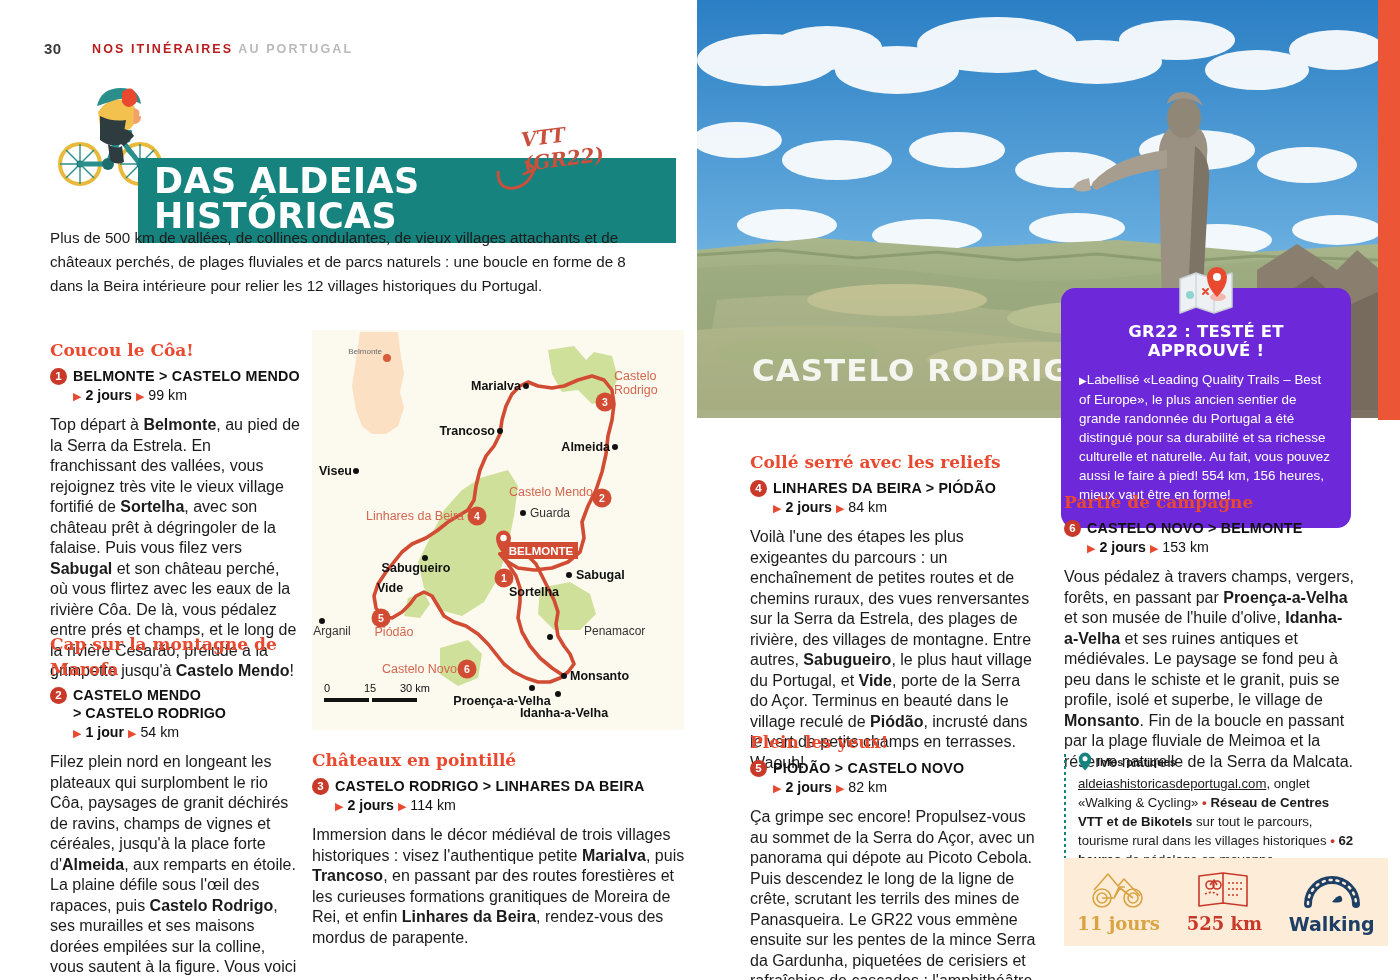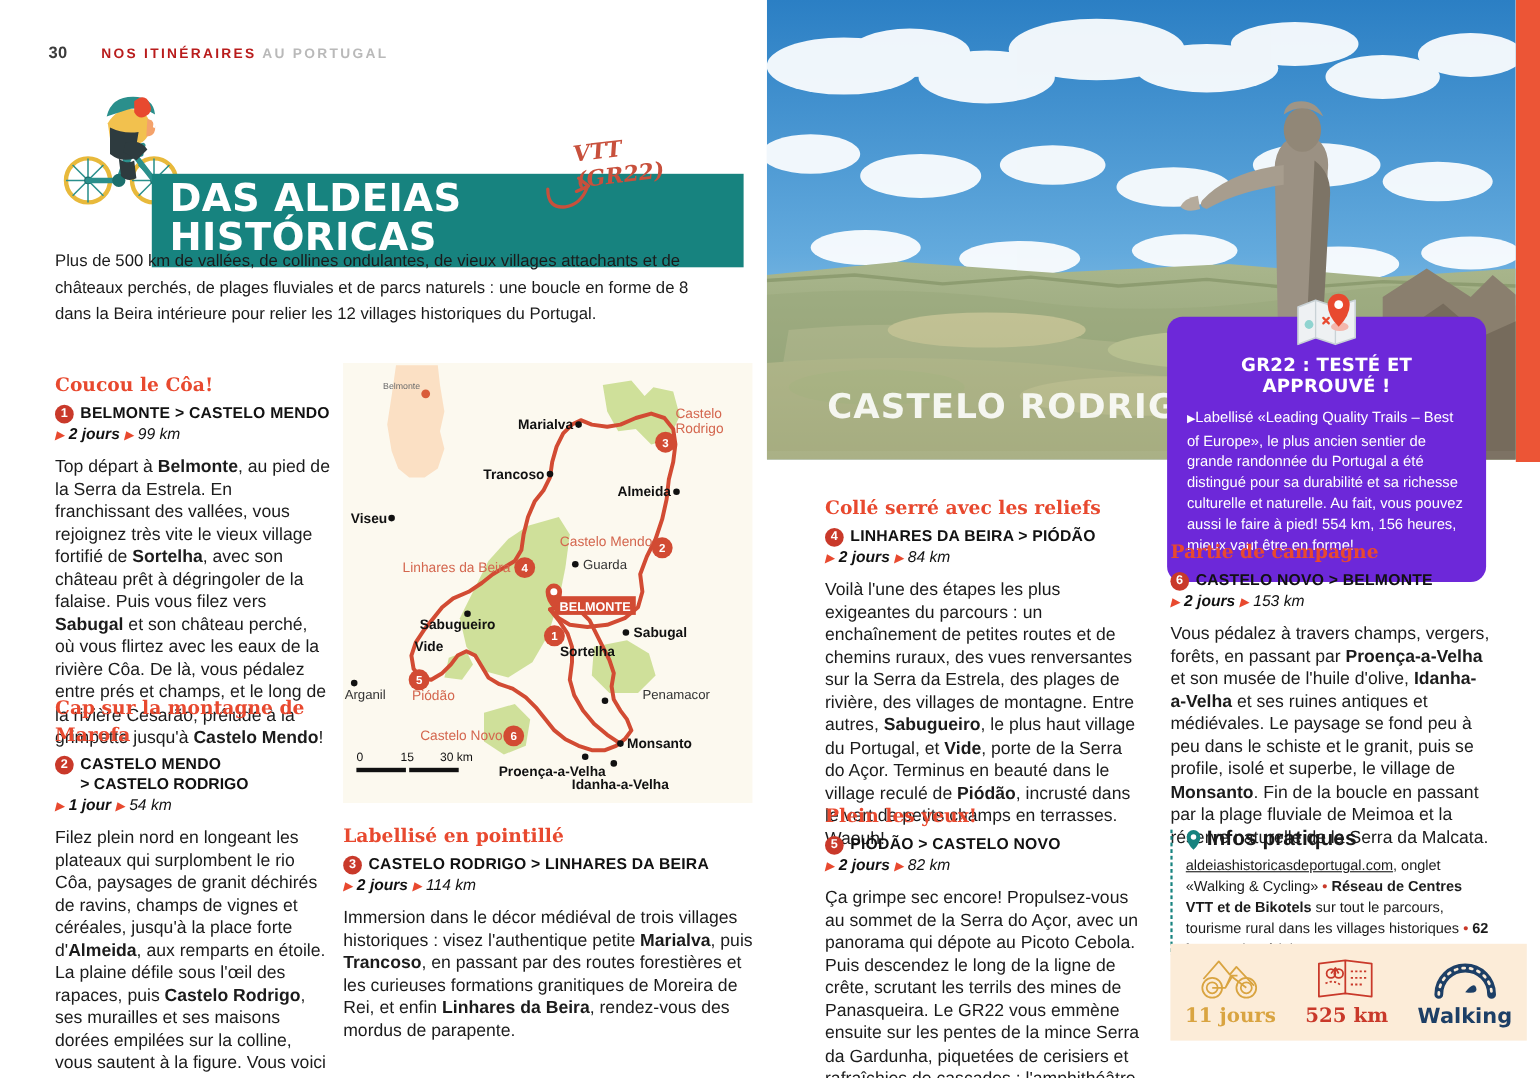--- a/index.html
+++ b/index.html
@@ -60,21 +60,21 @@
   }
   .num{
     flex:0 0 auto;display:inline-block;width:17px;height:17px;border-radius:50%;
     background:#c9392a;color:#fff;font-size:11.5px;font-weight:bold;
     text-align:center;line-height:17px;margin-top:1px;
   }
   .stage-sub{
     font-size:14.3px;font-weight:bold;color:#111;margin-left:23px;line-height:18px;
   }
   .stage-meta{
-    margin-top:1px;font-size:14.2px;color:#111;line-height:18px;font-style:italic;
+    margin-left:23px;margin-top:1px;font-size:14.2px;color:#111;line-height:18px;
   }
   .stage-meta .tri{color:#e8492f;font-size:11px;}
   .stage-meta b{font-weight:bold;}
   .body-txt{
     font-size:16px;line-height:20.5px;color:#1b1b1b;margin-top:10px;
   }
   .body-txt b{font-weight:bold;}
 
   
   .col1{position:absolute;left:50px;top:338px;width:250px;}
@@ -115,21 +115,21 @@
   .col3{position:absolute;left:1064px;top:490px;width:292px;}
 
   .infos{position:absolute;left:1064px;top:752px;width:292px;padding-left:14px;box-sizing:border-box;}
   .infos:before{
     content:"";position:absolute;left:0;top:2px;bottom:4px;width:2px;
     background-image:linear-gradient(#17837f 55%,transparent 55%);
     background-size:2px 6px;
   }
   .infos-head{
     display:flex;align-items:center;gap:5px;
-    font-size:19px;font-weight:bold;color:#1b1b1b;margin-bottom:3px;
+    font-size:11px;font-weight:bold;color:#1b1b1b;margin-bottom:3px;
   }
   .infos-body{font-size:13.2px;line-height:19px;color:#1b1b1b;}
   .infos-body u{text-decoration:underline;}
   .infos-body b{font-weight:bold;}
   .dot-sep{color:#c9392a;font-weight:bold;}
 
   
   .stats{
     position:absolute;left:1064px;top:858px;width:324px;height:88px;
     background:#fcecd8;display:flex;align-items:center;justify-content:space-around;
@@ -331,21 +331,21 @@
         <text x="12" y="362" font-family="Liberation Sans, sans-serif" font-size="11" fill="#111">0</text>
         <text x="52" y="362" font-family="Liberation Sans, sans-serif" font-size="11" fill="#111">15</text>
         <text x="88" y="362" font-family="Liberation Sans, sans-serif" font-size="11" fill="#111">30 km</text>
         <rect x="12" y="368" width="45" height="4" fill="#111"></rect>
         <rect x="60" y="368" width="45" height="4" fill="#111"></rect>
       </g>
     </svg>
   </div>
 
   <div class="col2c">
-    <div class="sec-title">Labellisé en pointillé</div>
+    <div class="sec-title">Châteaux en pointillé</div>
     <div class="stage-head">
       <div class="stage-line">
         <span class="num">3</span>
         <span>CASTELO RODRIGO &gt; LINHARES DA BEIRA</span>
       </div>
       <div class="stage-meta">
         <span class="tri">▶</span> <b>2 jours</b>
         <span class="tri">▶</span> <span>114 km</span>
       </div>
     </div>

